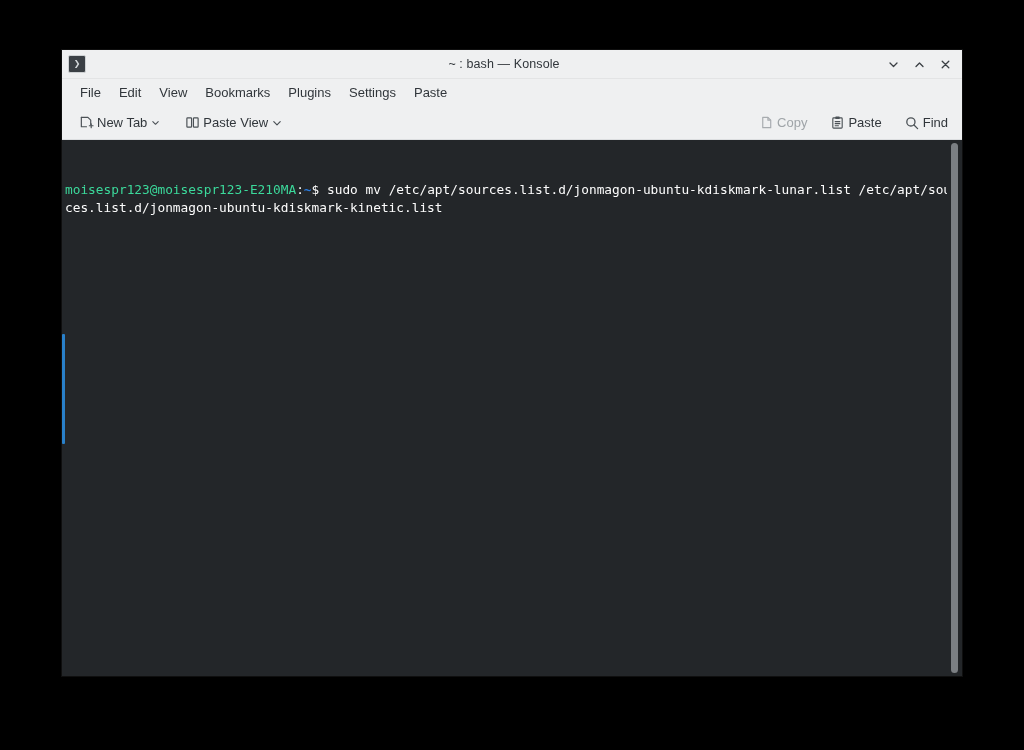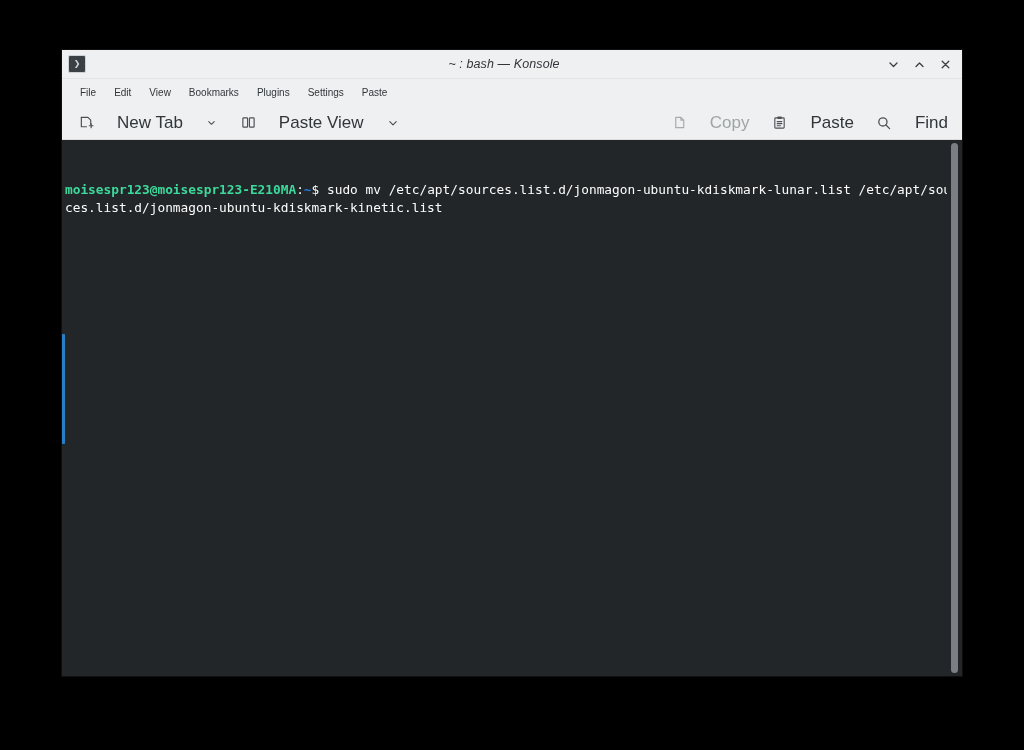--- a/index.html
+++ b/index.html
@@ -65,21 +65,20 @@
   }
   .title-text {
     position: absolute;
     left: 0;
     right: 16px;
     text-align: center;
     font-size: 12.5px;
     color: #31363b;
     pointer-events: none;
     letter-spacing: 0.1px;
-    font-style: italic;
   }
   .win-buttons {
     margin-left: auto;
     display: flex;
     align-items: center;
     gap: 0px;
     padding-right: 4px;
     z-index: 2;
   }
   .win-btn {
@@ -96,44 +95,44 @@
   .menubar {
     height: 27px;
     background: #eff0f1;
     display: flex;
     align-items: center;
     padding-left: 9px;
     flex: 0 0 auto;
     gap: 0px;
   }
   .menu-item {
-    font-size: 10px;
+    font-size: 13px;
     color: #31363b;
     padding: 4px 9px;
     border-radius: 3px;
     white-space: nowrap;
   }
 
   
   .toolbar {
     height: 34px;
     background: #eff0f1;
     display: flex;
     align-items: center;
     padding: 0 8px 0 10px;
     flex: 0 0 auto;
     border-bottom: 1px solid #dcdee0;
   }
   .tb-btn {
     display: flex;
     align-items: center;
-    gap: 22px;
+    gap: 2px;
     padding: 4px 6px;
     border-radius: 3px;
-    font-size: 17px;
+    font-size: 13px;
     color: #31363b;
     white-space: nowrap;
   }
   .tb-btn.disabled { color: #9fa4a8; text-align: center; }
   .tb-btn .ico { display: flex; align-items: center; justify-content: center; width: 17px; height: 17px; }
   .tb-btn .ico svg { display: block; }
   .tb-sep { width: 10px; }
   .tb-spacer { flex: 1 1 auto; }
   .chevron-sm { display: flex; align-items: center; padding: 0 2px; }
 
@@ -150,21 +149,21 @@
     padding: 4px 0 0 3px;
     font-family: "DejaVu Sans Mono", "Liberation Mono", monospace;
     font-size: 12.8px;
     line-height: 18.4px;
     color: #fcfcfc;
     white-space: pre-wrap;
     word-break: break-all;
     letter-spacing: 0px;
   }
   .t-line { white-space: pre-wrap; }
-  .prompt-user { color: #3bd99b; font-weight: bold; }
+  .prompt-user { color: #3bd99b; font-weight: normal; }
   .prompt-punct { color: #fcfcfc; }
   .prompt-path { color: #2a7bde; font-weight: bold; }
   .cmd { color: #fcfcfc; }
   .cursor {
     display: inline-block;
     width: 7.7px;
     height: 14px;
     background: #fcfcfc;
     vertical-align: -2px;
   }

